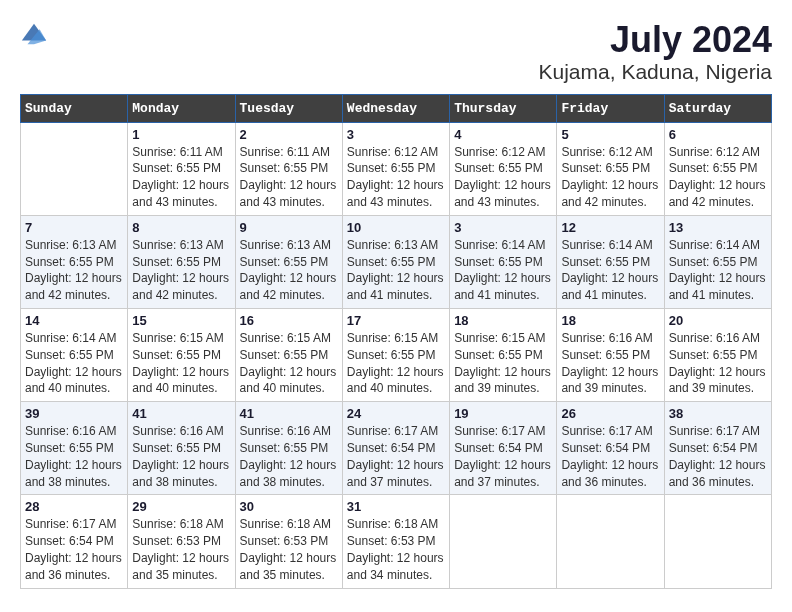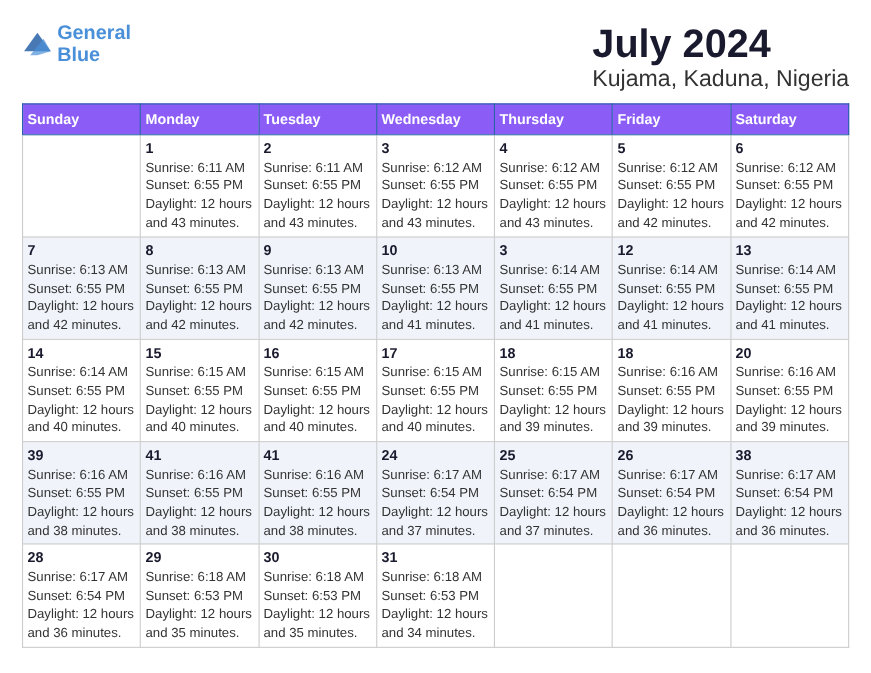--- a/index.html
+++ b/index.html
@@ -28,45 +28,46 @@
       line-height: 1.1;
     }
     .logo-text span {
       color: #4a90d9;
     }
     .logo-icon {
       width: 28px;
       height: 28px;
     }
     .title-block {
-      text-align: left;
+      text-align: right;
     }
     .month-year {
       font-size: 36px;
       font-weight: bold;
       color: #1a1a2e;
       line-height: 1.1;
     }
     .location {
       font-size: 21px;
       color: #333;
     }
     table {
       width: 100%;
       border-collapse: collapse;
       font-size: 11px;
     }
     thead tr th {
-      background-color: #8b5cf6;
+      background-color: #404040;
       color: #fff;
       padding: 6px 4px;
       text-align: left;
       font-size: 13px;
       font-weight: bold;
       border: 1px solid #2962a8;
+      font-family: Liberation Mono, monospace;
     }
     tbody tr td {
       border: 1px solid #ccc;
       vertical-align: top;
       padding: 4px;
       min-height: 80px;
       width: calc(100% / 7);
     }
     .day-num {
       font-size: 13px;
@@ -91,26 +92,20 @@
   </style>
 </head>
 <body>
 
 <div class="header">
   <div class="logo">
     <svg class="logo-icon" viewBox="0 0 30 30" xmlns="http://www.w3.org/2000/svg">
       <polygon points="2,22 15,4 28,22" fill="#2962a8" opacity="0.85"></polygon>
       <polygon points="8,26 21,10 28,22 15,26" fill="#4a90d9" opacity="0.7"></polygon>
     </svg>
-    <div style="display:flex;flex-direction:column;">
-      <div class="logo-text">
-        <span>General</span><br>
-        <span style="color:#4a90d9;">Blue</span>
-      </div>
-    </div>
   </div>
   <div class="title-block">
     <div class="month-year">July 2024</div>
     <div class="location">Kujama, Kaduna, Nigeria</div>
   </div>
 </div>
 
 <table>
   <thead>
     <tr id="header-row">
@@ -222,21 +217,21 @@
         </td>
         <td>
           <div class="day-num">41</div>
           <div class="day-info">Sunrise: 6:16 AM<br>Sunset: 6:55 PM<br>Daylight: 12 hours and 38 minutes.</div>
         </td>
         <td>
           <div class="day-num">24</div>
           <div class="day-info">Sunrise: 6:17 AM<br>Sunset: 6:54 PM<br>Daylight: 12 hours and 37 minutes.</div>
         </td>
         <td>
-          <div class="day-num">25</div>
+          <div class="day-num">19</div>
           <div class="day-info">Sunrise: 6:17 AM<br>Sunset: 6:54 PM<br>Daylight: 12 hours and 37 minutes.</div>
         </td>
         <td>
           <div class="day-num">26</div>
           <div class="day-info">Sunrise: 6:17 AM<br>Sunset: 6:54 PM<br>Daylight: 12 hours and 36 minutes.</div>
         </td>
         <td>
           <div class="day-num">38</div>
           <div class="day-info">Sunrise: 6:17 AM<br>Sunset: 6:54 PM<br>Daylight: 12 hours and 36 minutes.</div>
         </td>

